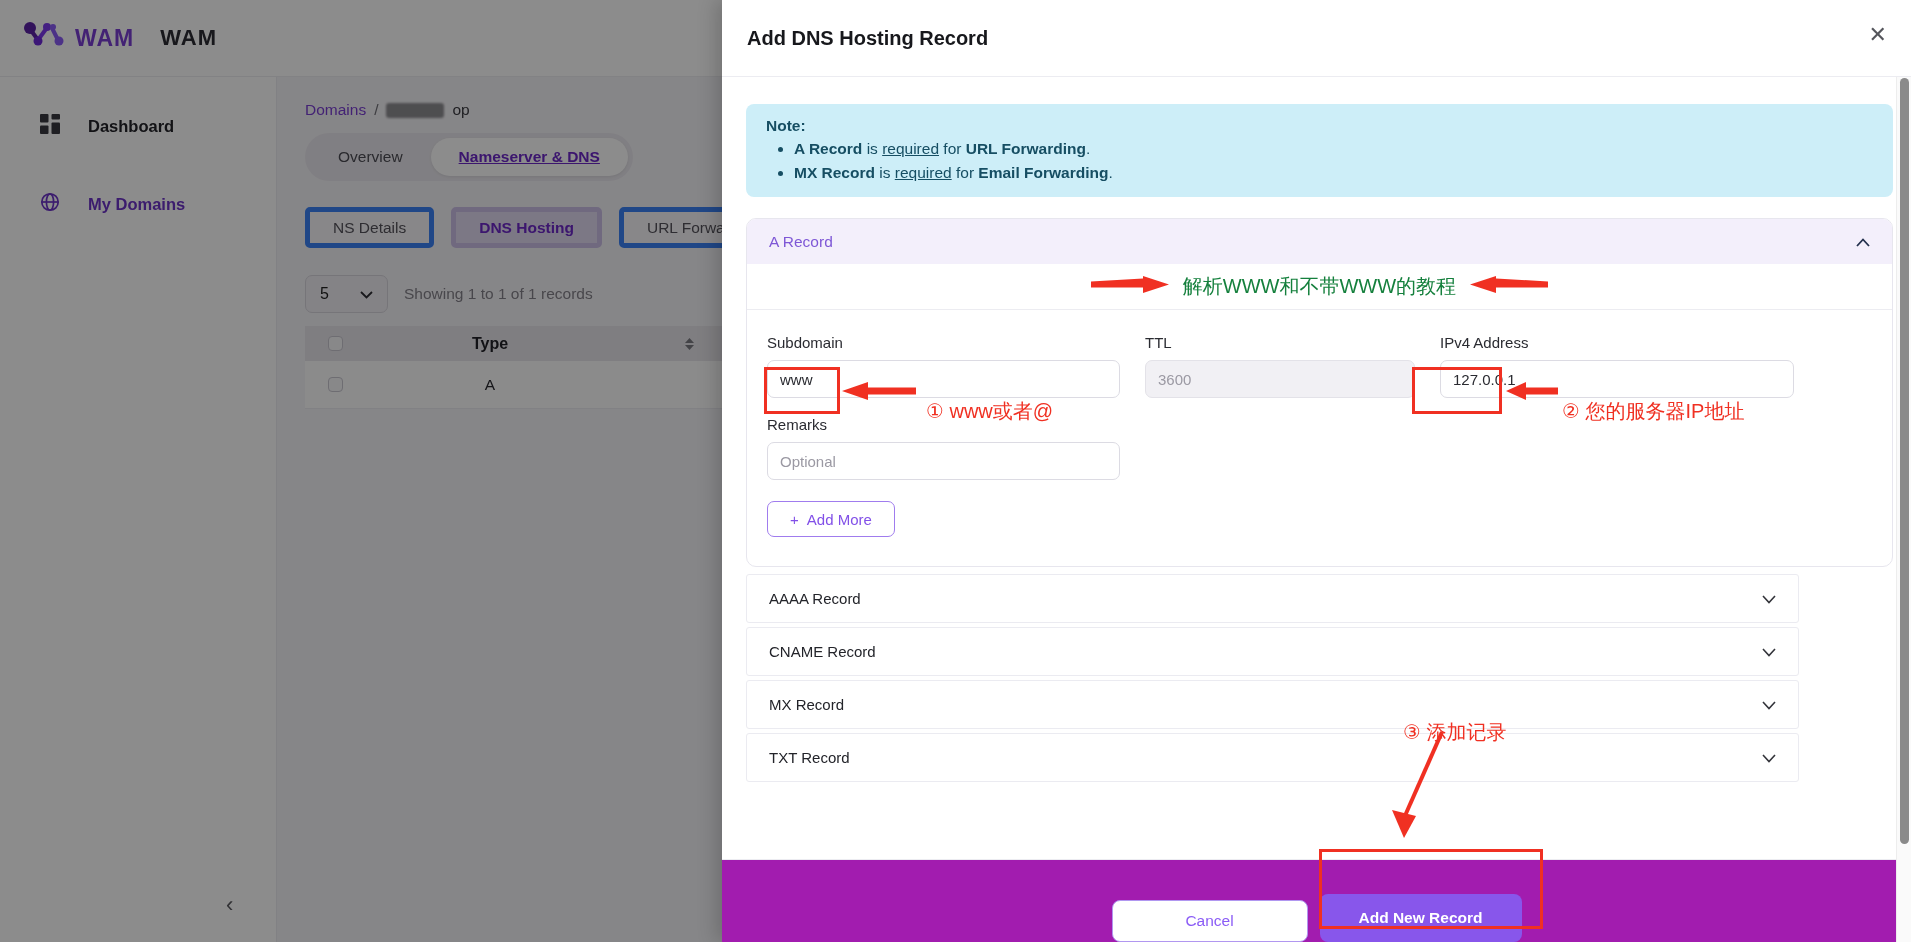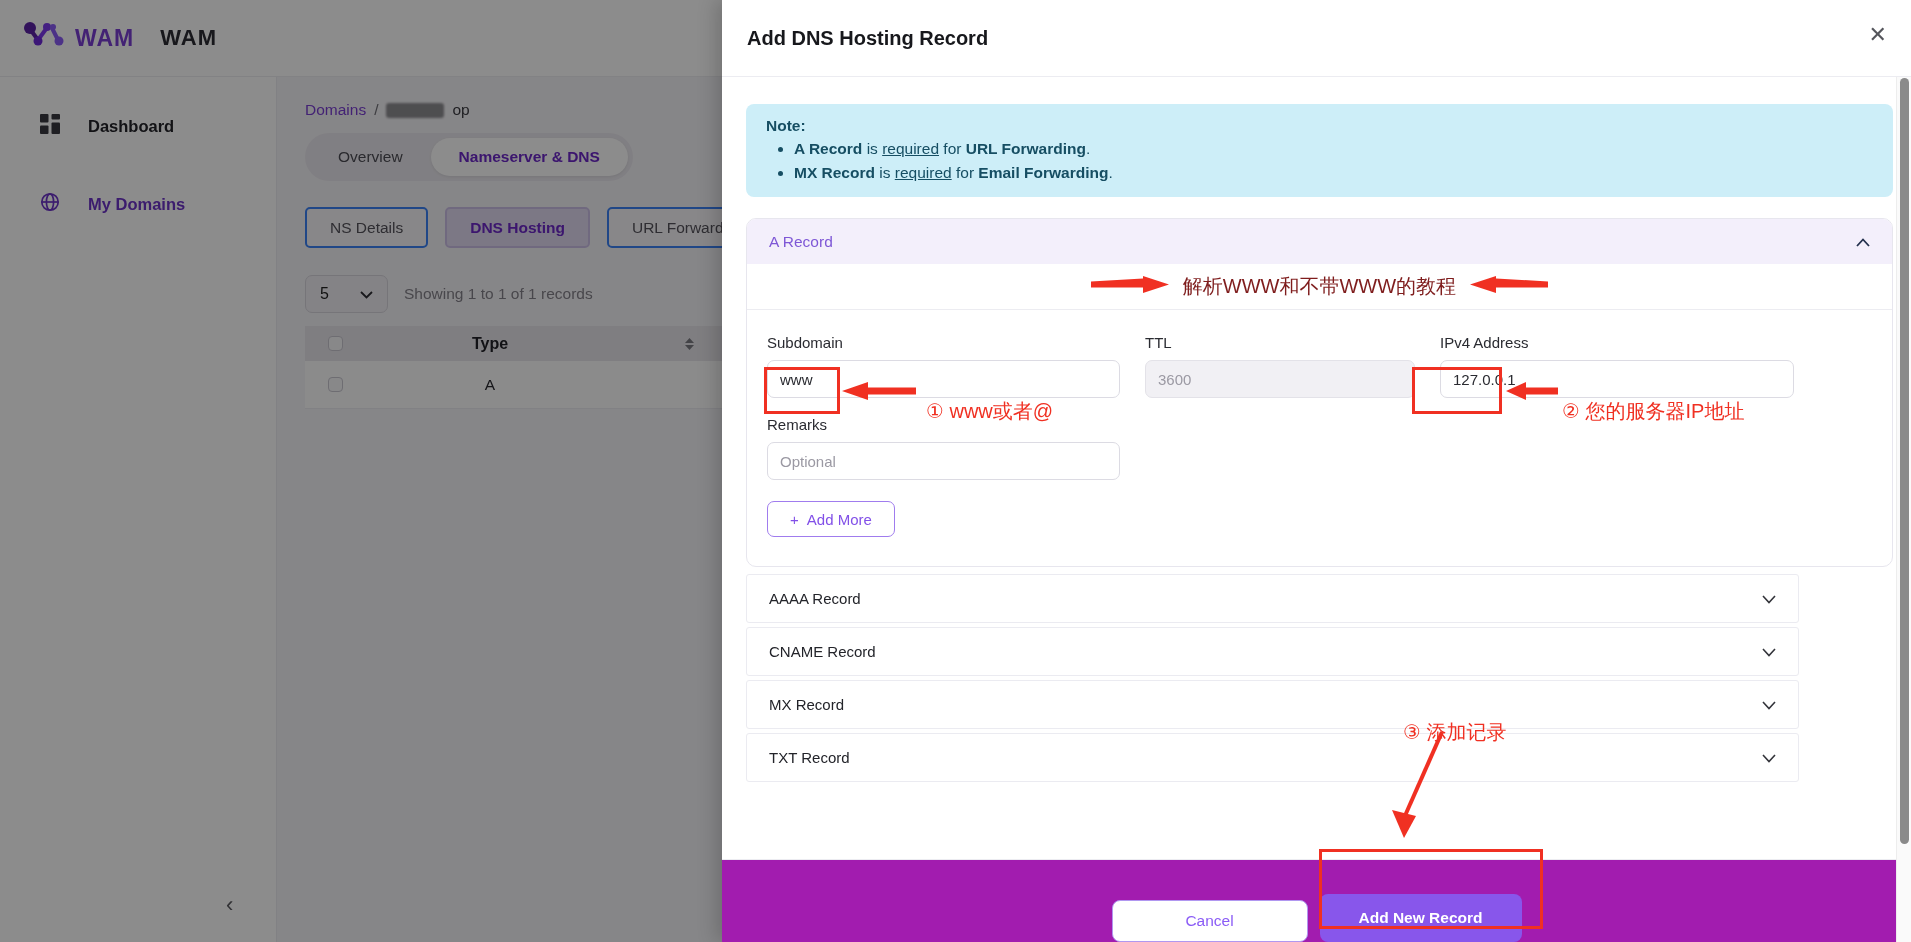--- a/index.html
+++ b/index.html
@@ -22,24 +22,24 @@
 
   .content { position:absolute; left:277px; top:77px; right:0; bottom:0; background:#f5f4f8; padding-left:28px; }
   .breadcrumb { margin-top:24px; display:flex; align-items:center; gap:8px; font-size:15.5px; }
   .crumb-root { color:#7b3fd4; cursor:pointer; }
   .crumb-sep { color:#6f6f76; }
   .redacted { width:58px; height:15px; background:#8e8e93; border-radius:3px; filter:blur(1px); }
   .crumb-tail { color:#3a3a40; }
 
   .tabbar { margin-top:14px; display:inline-flex; align-items:center; background:#eae8ee; border-radius:26px; padding:5px;text-align:center; }
   .tab-pill { padding:10px 28px; font-size:15.5px; color:#4c4c54; border-radius:22px; cursor:pointer; white-space:nowrap; }
-  .tab-pill.active { background:#ffffff; color:#6d28c9; font-weight:700; box-shadow:0 1px 3px rgba(0,0,0,.08); }
+  .tab-pill.active { background:#ffffff; color:#6d28c9; font-weight:700; box-shadow:0 1px 3px rgba(0,0,0,.08);text-decoration:underline; }
 
   .subtabs { margin-top:26px; display:flex; gap:17px; }
-  .subtab { height:41px; padding:0 23px; display:flex; align-items:center; font-size:15.5px; color:#55525b; background:#f7f6f9; border:2px solid #3b82f6; border-radius:5px; cursor:pointer; white-space:nowrap; }
+  .subtab { height:41px; padding:0 23px; display:flex; align-items:center; font-size:15.5px; color:#55525b; background:#f7f6f9; border:5px solid #3b82f6; border-radius:5px; cursor:pointer; white-space:nowrap; }
   .subtab.active { background:#e2dbf2; border-color:#cdc0e8; color:#6d28c9; font-weight:700; }
 
   .list-controls { margin-top:27px; display:flex; align-items:center; gap:16px; }
   .page-size { width:83px; height:38px; background:#f1eff4; border:1px solid #d7d5dd; border-radius:7px; display:flex; align-items:center; justify-content:space-between; padding:0 14px; cursor:pointer; }
   .page-size-value { font-size:16px; color:#222; }
   .showing-text { font-size:15.5px; color:#84828a; }
 
   .dtable { margin-top:13px; width:500px; }
   .dtable-head { height:35px; background:#e8e6ec; display:flex; align-items:center; }
   .cell-check { width:60px; display:flex; justify-content:center; }
@@ -64,21 +64,21 @@
   .note-box ul { margin-left:28px; }
   .note-box li { font-size:15.5px; line-height:1.55; }
   .nb { font-weight:700; }
   .nu { text-decoration:underline; }
 
   .a-card { margin-top:21px; width:1147px; border:1px solid #e7e6ee; border-radius:10px; overflow:hidden; background:#fff; }
   .a-card-header { height:45px; background:#f3effb; display:flex; align-items:center; padding:0 22px; cursor:pointer; }
   .a-card-title { font-size:15.5px; color:#7e57d6; }
   .a-card-header .chev { margin-left:auto; }
   .annot-row { height:46px; border-bottom:1px solid #ececf1; display:flex; align-items:center; justify-content:center; gap:14px; }
-  .annot-tutorial { font-size:20px; color:#7f1d1d; white-space:nowrap; }
+  .annot-tutorial { font-size:20px; color:#15803d; white-space:nowrap; }
 
   .fields { padding:24px 20px 29px 20px; }
   .field-grid { display:grid; grid-template-columns:353px 270px 354px; gap:25px; }
   .field-label { font-size:15px; color:#2a2b31; margin-bottom:9px; }
   .tinput { width:100%; height:38px; border:1px solid #dcdbe3; border-radius:7px; padding:0 12px; font-size:15px; color:#2a2b31; background:#fff; font-family:inherit; }
   .tinput::placeholder { color:#9b99a3; }
   .tinput.disabled { background:#f1f0f4; color:#9b99a3; border-color:#e3e2e8; }
   .remarks-wrap { margin-top:18px; width:353px; }
   .add-more { margin-top:21px; width:128px; height:36px; background:#fff; border:1.5px solid #a07cee; border-radius:7px; color:#8250e8; font-size:15px; display:flex; align-items:center; justify-content:center; gap:8px; cursor:pointer; }
 

